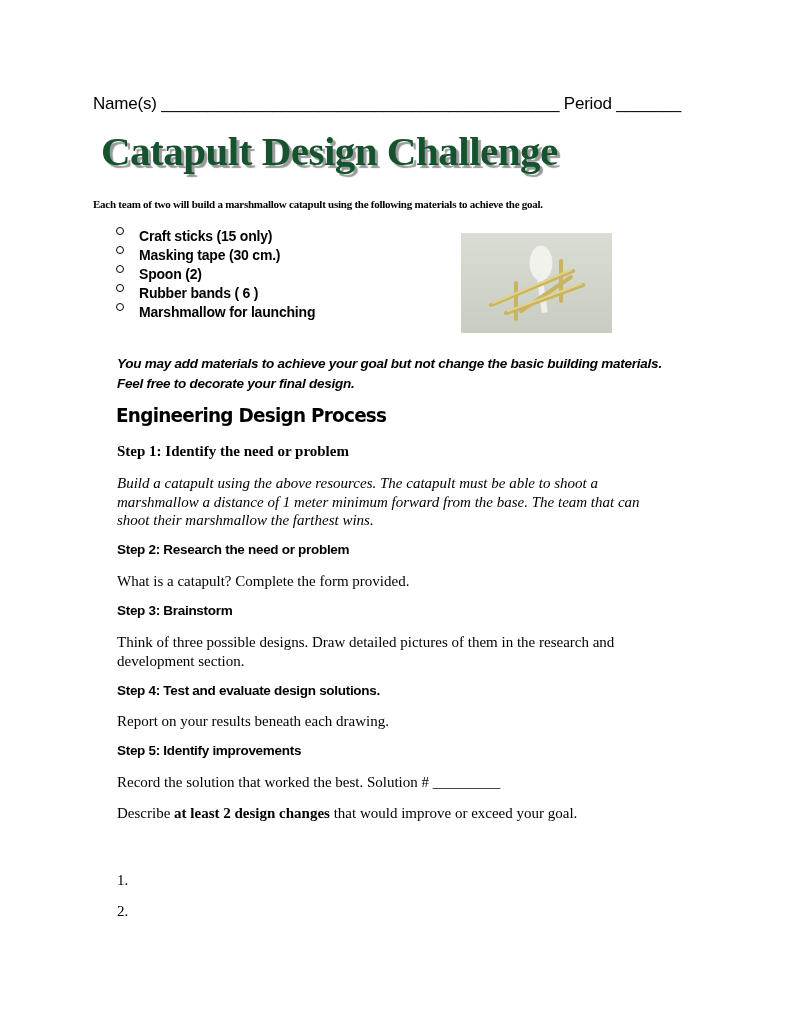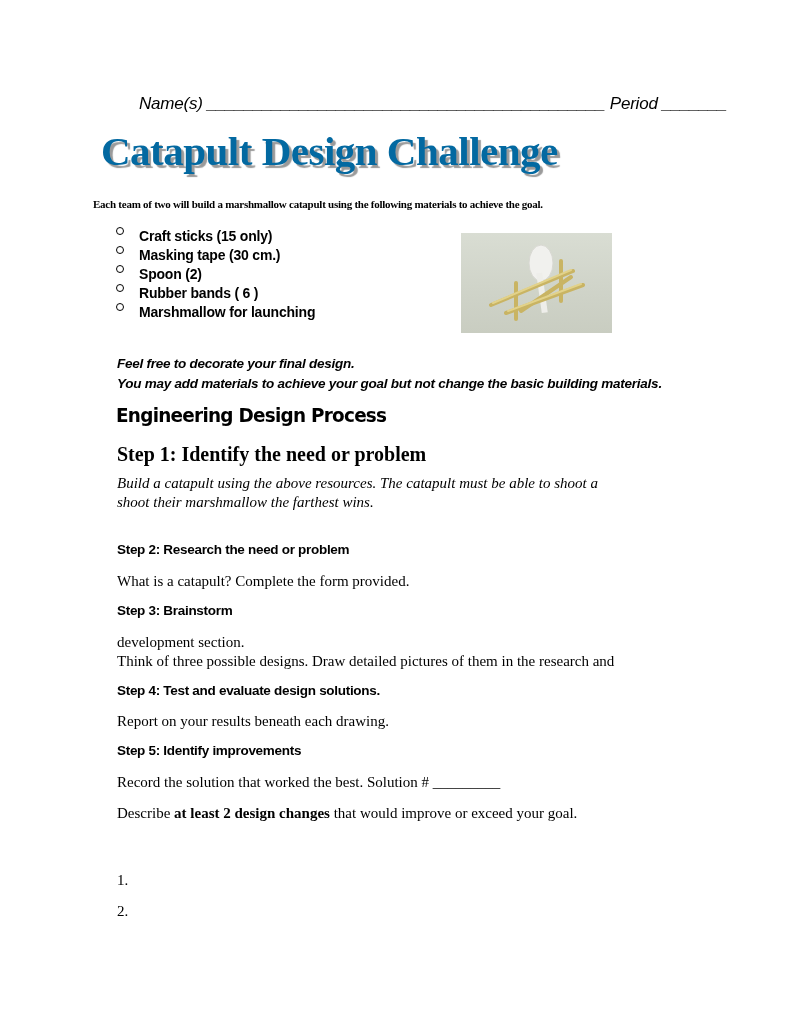--- a/index.html
+++ b/index.html
@@ -1,34 +1,34 @@
 <!DOCTYPE html>
 <html><head>
   <meta charset="utf-8">
   <style>
     html, body { margin: 0; padding: 0; background: #ffffff; }
     body { width: 791px; height: 1024px; position: relative; overflow: hidden; color: #000; }
     .abs { position: absolute; }
 
-    .name-line { left: 93px; top: 94px; font-size: 17px; font-style: italic; font-family: "Liberation Sans", sans-serif; white-space: nowrap; letter-spacing: -0.2px; margin-left: 46px; }
-    .title { left: 101px; top: 127px; font-family: "Liberation Serif", serif; font-weight: bold; font-size: 41px; color: #0369a1; white-space: nowrap; letter-spacing: -0.5px; text-shadow: 3px 3px 1px #9a9a9a; }
+    .name-line { left: 93px; top: 94px; font-size: 17px; font-family: "Liberation Sans", sans-serif; white-space: nowrap; letter-spacing: -0.2px; }
+    .title { left: 101px; top: 127px; font-family: "Liberation Serif", serif; font-weight: bold; font-size: 41px; color: #14532d; white-space: nowrap; letter-spacing: -0.5px; text-shadow: 3px 3px 1px #9a9a9a; }
 
     .intro { left: 93px; top: 198px; font-size: 11px; font-weight: bold; font-family: Liberation Serif, serif; white-space: nowrap; letter-spacing: -0.25px; }
 
     .materials { left: 116px; top: 227px; margin: 0; padding: 0; list-style: none; }
     .materials li { height: 19px; line-height: 19px; font-family: "Liberation Sans", sans-serif; font-size: 14px; font-weight: bold; white-space: nowrap; display: flex; align-items: flex-start; letter-spacing: -0.2px; }
     .bullet { display: inline-block; width: 6px; height: 6px; border: 1px solid #000; border-radius: 50%; margin-right: 15px; }
 
     .photo { left: 461px; top: 233px; width: 151px; height: 100px; background: linear-gradient(180deg,#d9ddd3 0%,#cfd3c8 60%,#c9cdc1 100%); }
 
     .note { left: 117px; top: 354px; font-family: "Liberation Sans", sans-serif; font-weight: bold; font-style: italic; font-size: 13.5px; line-height: 20px; white-space: nowrap; letter-spacing: -0.25px; }
 
     .edp { left: 116px; top: 403px; font-family: "DejaVu Sans", sans-serif; font-weight: bold; font-size: 20px; white-space: nowrap; letter-spacing: -0.8px; transform: scaleX(0.92); transform-origin: left; }
 
-    .step1 { left: 117px; top: 443px; font-family: "Liberation Serif", serif; font-weight: bold; font-size: 20px; white-space: nowrap; }
+    .step1 { left: 117px; top: 443px; font-family: "Liberation Serif", serif; font-weight: bold; font-size: 15px; white-space: nowrap; }
     .step1-body { left: 117px; top: 474px; font-family: "Liberation Serif", serif; font-style: italic; font-size: 15px; line-height: 18.5px; white-space: nowrap; }
 
     .step-h { left: 117px; font-family: "Liberation Sans", sans-serif; font-weight: bold; font-size: 13.5px; white-space: nowrap; letter-spacing: -0.3px; }
     .body-text { left: 117px; font-family: "Liberation Serif", serif; font-size: 15px; line-height: 18.5px; white-space: nowrap; }
   </style>
 </head>
 <body>
 
 <div class="abs name-line">Name(s) ___________________________________________ Period _______</div>
 
@@ -71,39 +71,40 @@
       <line x1="60" y1="78" x2="110" y2="44"></line>
     </g>
     <g stroke="#e2d28a" stroke-width="2" stroke-linecap="round">
       <line x1="32" y1="70" x2="110" y2="37"></line>
       <line x1="47" y1="78" x2="120" y2="51"></line>
     </g>
   </svg>
 </div>
 
 <div class="abs note">
+  <div>You may add materials to achieve your goal but not change the basic building materials.</div>
   <div>Feel free to decorate your final design.</div>
-  <div>You may add materials to achieve your goal but not change the basic building materials.</div>
 </div>
 
 <div class="abs edp">Engineering Design Process</div>
 
 <div class="abs step1">Step 1:  Identify the need or problem</div>
 <div class="abs step1-body">
   <div>Build a catapult using the above resources.  The catapult must be able to shoot a</div>
+  <div>marshmallow a distance of 1 meter minimum forward from the base.  The team that can</div>
   <div>shoot their marshmallow the farthest wins.</div>
 </div>
 
 <div class="abs step-h" style="top:542px;">Step 2:  Research the need or problem</div>
 <div class="abs body-text" style="top:572px;">What is a catapult?  Complete the form provided.</div>
 
 <div class="abs step-h" style="top:603px;">Step 3:  Brainstorm</div>
 <div class="abs body-text" style="top:633px;">
+  <div>Think of three possible designs.  Draw detailed pictures of them in the research and</div>
   <div>development section.</div>
-  <div>Think of three possible designs.  Draw detailed pictures of them in the research and</div>
 </div>
 
 <div class="abs step-h" style="top:683px;">Step 4:  Test and evaluate design solutions.</div>
 <div class="abs body-text" style="top:712px;">Report on your results beneath each drawing.</div>
 
 <div class="abs step-h" style="top:743px;">Step 5:  Identify improvements</div>
 <div class="abs body-text" style="top:773px;">Record the solution that worked the best.  Solution # _________</div>
 <div class="abs body-text" style="top:804px;">
   <span>Describe </span><b>at least 2 design changes</b><span> that would improve or exceed your goal.</span>
 </div>

